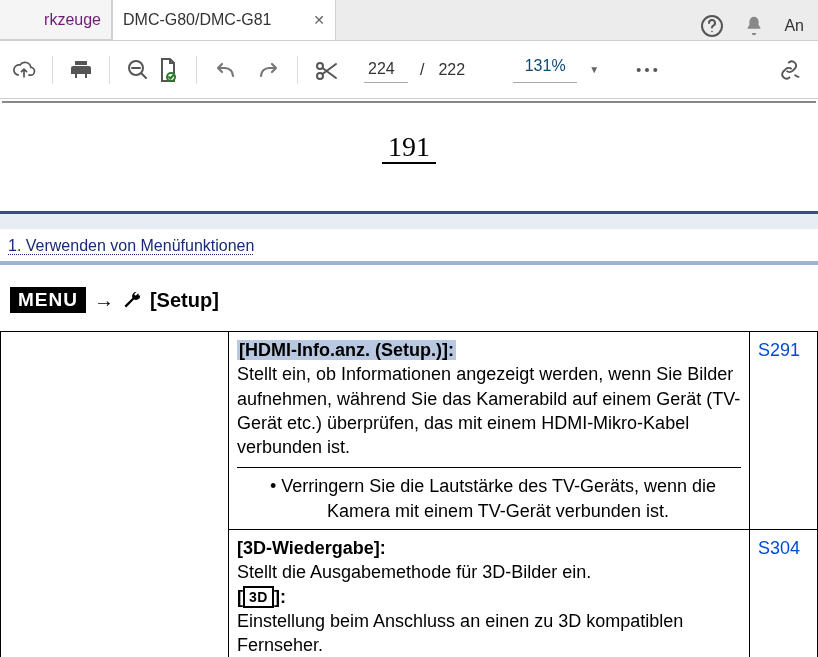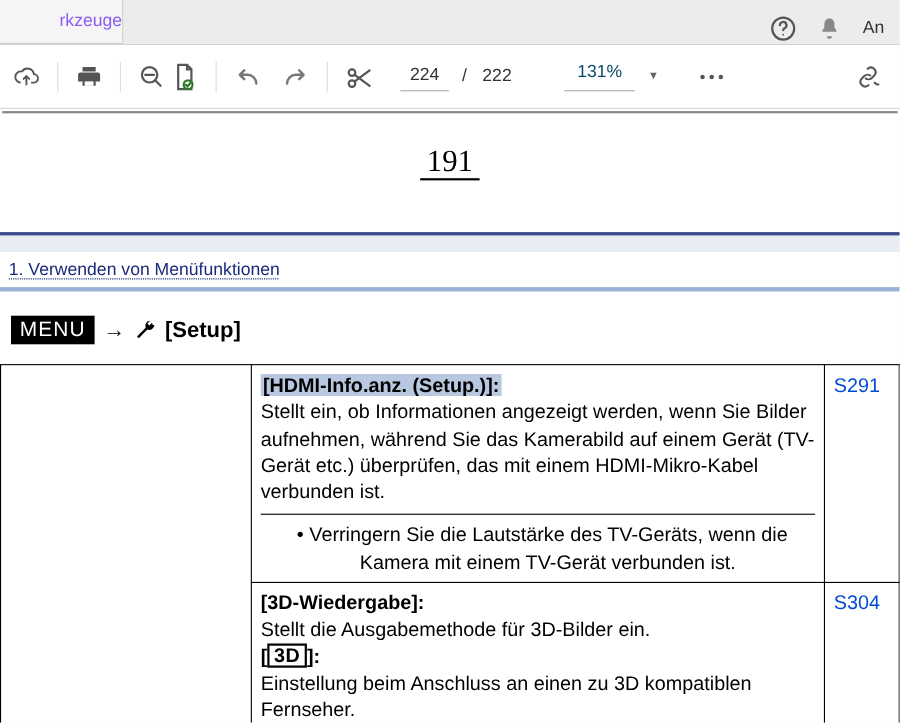--- a/index.html
+++ b/index.html
@@ -1,60 +1,64 @@
 <!DOCTYPE html>
 <html><head>
 <meta charset="utf-8">
 <style>
   * { box-sizing: border-box; margin: 0; padding: 0; }
   body { font-family: Arial, Helvetica, sans-serif; font-size: 14px; background: #f5f5f5; width: 818px; height: 657px; overflow: hidden; }
   .tabbar { display: flex; align-items: center; height: 41px; background: #ececec; border-bottom: 1px solid #d0d0d0; }
-  .tab-partial { width: 112px; height: 40px; background: #f5f5f5; border: 1px solid #d0d0d0; border-top: none; border-left: none; display: flex; align-items: center; justify-content: flex-end; color: #8b5cf6; font-size: 16px; }
+  .tab-partial { width: 112px; height: 40px; background: #f5f5f5; border: 1px solid #d0d0d0; border-top: none; border-left: none; display: flex; align-items: center; justify-content: flex-end; padding-right: 10px; color: #701a75; font-size: 16px; }
   .tab-active { width: 224px; height: 40px; background: #fff; border: 1px solid #d0d0d0; border-top: none; border-bottom: none; display: flex; align-items: center; padding: 0 10px; color: #333; font-size: 16px; position: relative; }
   .tab-active .close { margin-left: auto; color: #666; font-size: 14px; }
   .tabbar-right { margin-left: auto; display: flex; align-items: center; gap: 18px; padding-right: 14px; color: #555; margin-top: 12px; }
   .icon-btn { width: 24px; height: 24px; display: inline-flex; align-items: center; justify-content: center; cursor: pointer; color: #555; }
   .toolbar { display: flex; align-items: center; height: 58px; background: #fff; border-bottom: 1px solid #d0d0d0; padding: 0 6px; gap: 6px; }
   .tb-group { display: flex; align-items: center; gap: 6px; padding: 0 6px; }
   .tb-sep { width: 1px; height: 28px; background: #ddd; margin: 0 4px; }
-  .page-input { width: 44px; height: 26px; border: none; border-bottom: 1px solid #aaa; text-align: center; font-size: 16px; padding: 0 4px; background: transparent; color: #333; }
+  .page-input { width: 44px; height: 26px; border: none; border-bottom: 1px solid #aaa; text-align: left; font-size: 16px; padding: 0 4px; background: transparent; color: #333; }
   .page-total { font-size: 16px; color: #333; padding-left: 2px; }
   .slash { padding: 0 6px; color: #333; font-size: 16px; }
   .zoom { width: 64px; height: 26px; border: none; border-bottom: 1px solid #aaa; text-align: center; font-size: 16px; background: transparent; color: #0c4a6e; }
   .zoom-drop { color: #666; font-size: 10px; margin-left: 6px; }
   .toolbar-right { margin-left: auto; display: flex; align-items: center; gap: 12px; padding-right: 10px; }
   .docview { background: #fff; height: calc(657px - 41px - 58px); overflow: hidden; }
   .page-header-strip { border-bottom: 2px solid #888; margin: 0 2px; height: 4px; background:#fff; }
   .page-number { text-align: center; font-family: "Times New Roman", serif; font-size: 28px; margin-top: 28px; }
   .page-number span { border-bottom: 2px solid #000; padding: 0 6px; }
   .sep-bar { height: 18px; background: #e8edf3; border-top: 3px solid #3a4a8a; margin-top: 48px; }
   .section-title { color: #1a2a7a; font-size: 16px; padding: 8px 0 6px 8px; border-bottom: 4px solid #9db4d8; text-decoration: underline dotted 1px; text-underline-offset: 3px; }
   .breadcrumb { display: flex; align-items: center; gap: 8px; padding: 22px 0 18px 10px; font-size: 19px; }
-  .menu-chip { background: #000; color: #fff; font-weight: normal; padding: 2px 8px; letter-spacing: 1px; }
+  .menu-chip { background: #000; color: #fff; font-weight: bold; padding: 2px 8px; letter-spacing: 1px; }
   .arrow { font-size: 20px; }
   .wrench { font-weight: bold; font-size: 20px; }
   .setup { font-weight: bold; font-size: 20px; }
   table.content { border-collapse: collapse; width: 100%; }
   table.content td { border: 1px solid #000; vertical-align: top; padding: 6px 8px; font-size: 18px; line-height: 1.35; }
   td.leftcol { width: 228px; font-weight: bold; vertical-align: bottom; }
   td.ref { width: 68px; color: #004bd4; font-size: 20px; vertical-align: middle; }
   .hdmi-title { font-weight: bold; background: #b8c8e0; display: inline; padding: 0 2px; }
   .row-hdr { font-weight: bold; }
-  .badge { display: inline-block; border: 2px solid #000; padding: 0 4px; font-size: 18px; line-height: 18px; vertical-align: 1px; font-weight: bold; letter-spacing: 0.5px; text-align: center; }
+  .badge { display: inline-block; border: 2px solid #000; padding: 0 4px; font-size: 14px; line-height: 18px; vertical-align: 1px; font-weight: bold; letter-spacing: 0.5px; text-align: center; }
   .bullet { margin-top: 8px; border-top: 1px solid #000; padding-top: 6px; text-indent: -10px; padding-left: 18px; text-align: center; }
   svg { display: block; }
   .righttext { font-size: 16px; color: #333; }
 </style>
 </head>
 <body>
 
 <div class="tabbar">
   <div class="tab-partial">
       <span>rkzeuge</span>
     </div>
+  <div class="tab-active">
+    <span>DMC-G80/DMC-G81</span>
+    <span class="close">✕</span>
+  </div>
   <div class="tabbar-right">
     <span class="icon-btn">
       <svg width="24" height="24" viewBox="0 0 24 24" fill="none" stroke="#555" stroke-width="2">
           <circle cx="12" cy="12" r="10"></circle>
           <path d="M9 9a3 3 0 1 1 4.2 2.7c-.8.5-1.2 1-1.2 1.8" stroke-linecap="round"></path>
           <circle cx="12" cy="17.5" r="0.8" fill="#555" stroke="none"></circle>
         </svg>
     </span>
     <span class="icon-btn">
       <svg width="22" height="22" viewBox="0 0 24 24" fill="#888">

